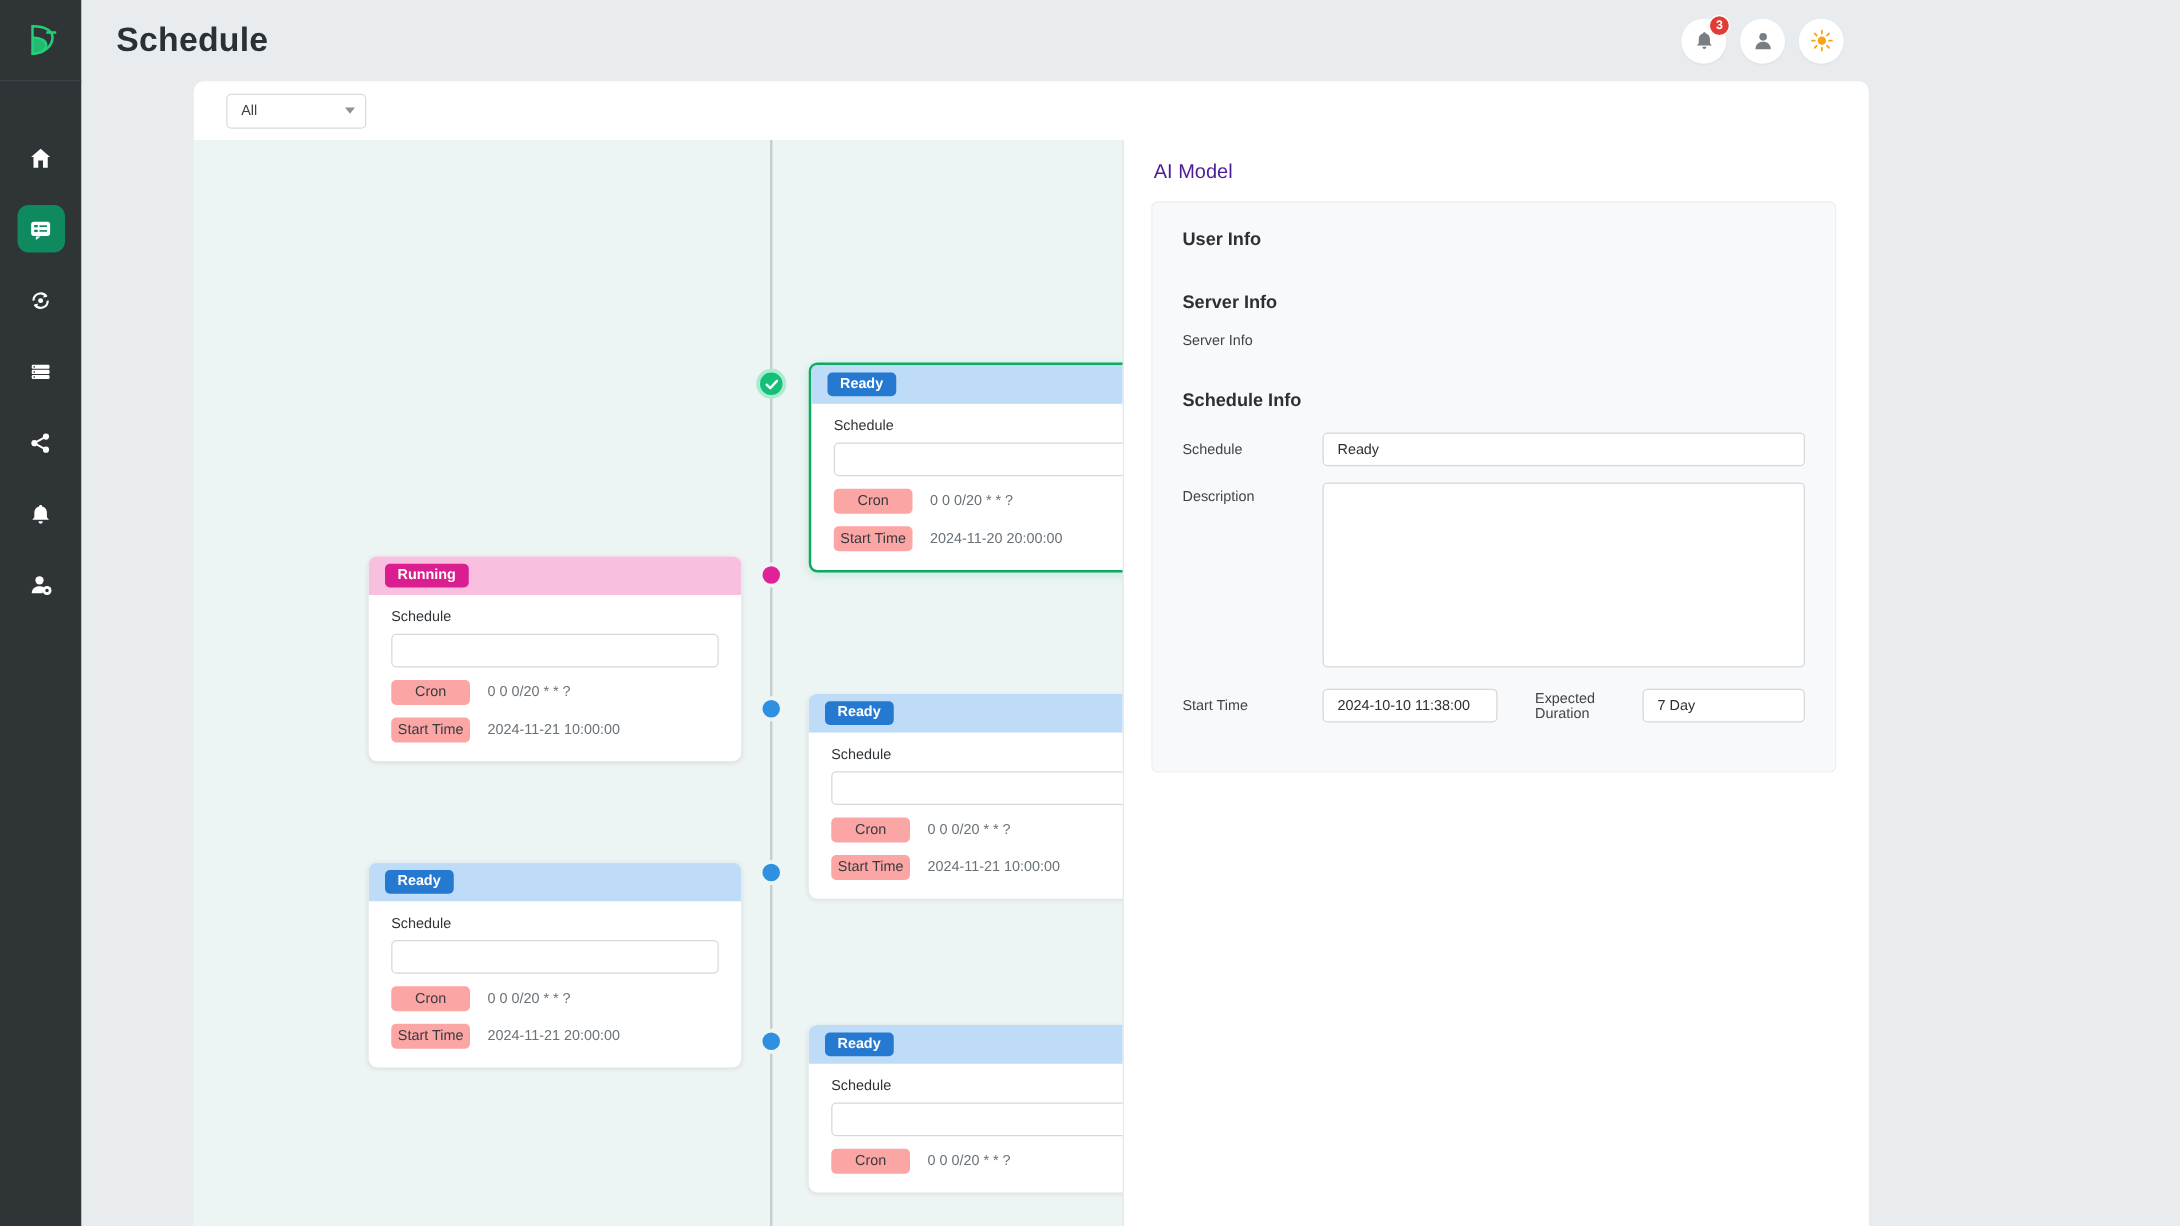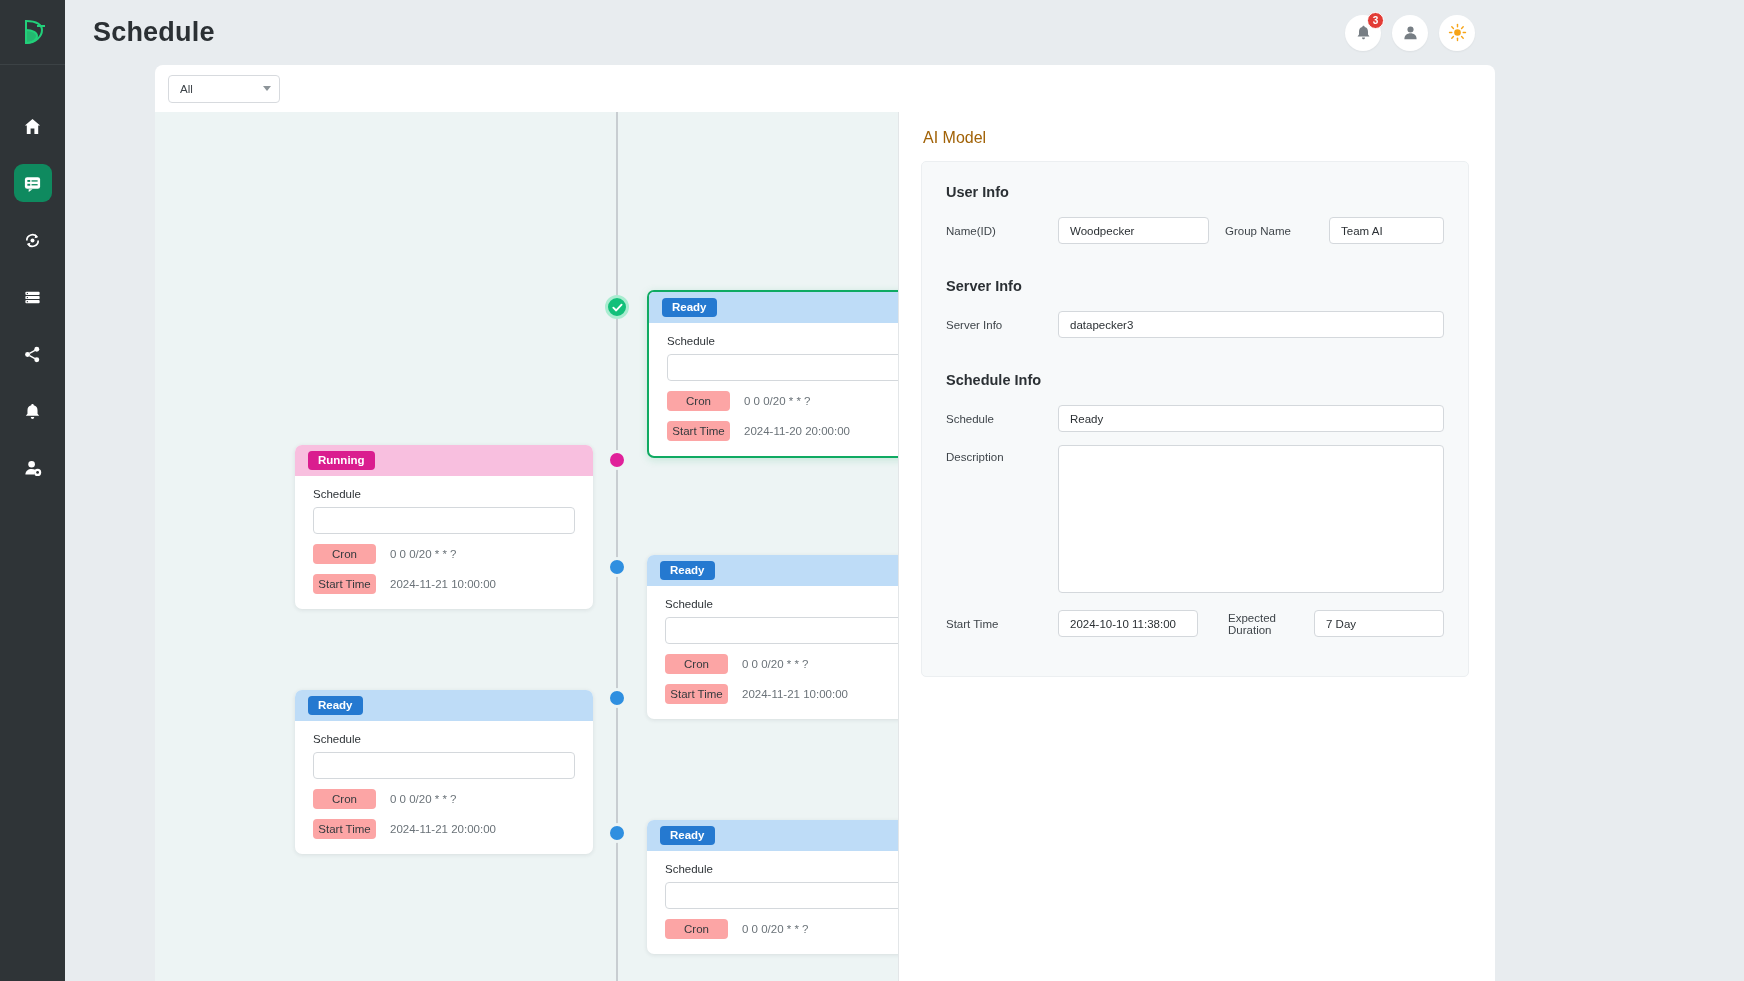--- a/index.html
+++ b/index.html
@@ -76,21 +76,21 @@
     display: flex; align-items: center; justify-content: center;
     font-size: 13.5px; color: #42484d; letter-spacing: .4px;
     cursor: pointer; position: relative;
   }
   .tab.active { color: #1d2124; font-weight: normal; }
   .tab.active::after {
     content: ""; position: absolute; left: 0; right: 0; bottom: -1px;
     height: 3px; background: #00b87c;
   }
 
-  .filter-row { height: 47px; min-height: 47px; display: flex; align-items: center; padding-left: 13px; }
+  .filter-row { height: 47px; min-height: 47px; display: flex; align-items: center; padding-left: 26px; }
   .select-box {
     width: 112px; height: 28px;
     border: 1px solid #d7dade; border-radius: 4px;
     background: #fff;
     display: flex; align-items: center; justify-content: space-between;
     padding: 0 8px 0 11px;
     font-size: 11.5px; color: #3d4348; cursor: pointer;
   }
   .caret { width: 0; height: 0; border-left: 4px solid transparent; border-right: 4px solid transparent; border-top: 5px solid #8d9499; }
 
@@ -160,21 +160,21 @@
   }
   .kv-val { font-size: 11.5px; color: #6a7278; margin-left: 14px; }
 
   
   .detail-pane {
     flex: 1; background: #fff;
     padding: 17px 26px 0 22px;
     overflow: hidden;
     min-width: 0;
   }
-  .detail-title { font-size: 16px; color: #a16207; margin: 0 0 14px 2px; }
+  .detail-title { font-size: 16px; color: #4c1d95; margin: 0 0 14px 2px; }
   .panel {
     background: #f7f9fa; border: 1px solid #eceff1; border-radius: 5px;
     padding: 22px 24px 26px 24px;
   }
   .section-title { font-size: 14.5px; font-weight: bold; color: #2b3034; margin-bottom: 17px; }
   .section-title.gap { margin-top: 34px; }
   .form-row { display: flex; align-items: center; margin-bottom: 13px; }
   .f-label { font-size: 11.5px; color: #3f454a; }
   .f-input {
     border: 1px solid #d4d8dc; border-radius: 4px; background: #fff;
@@ -421,31 +421,24 @@
           </div>
 
         </div>
 
         <div class="detail-pane">
           <div class="detail-title">AI Model</div>
 
           <div class="panel">
 
             <div class="section-title">User Info</div>
-            <div class="form-row">
-              <span class="f-label w-lab-s">Name(ID)</span>
-              <span class="f-input f-in-name">Woodpecker</span>
-              <span class="f-label lab-group">Group Name</span>
-              <span class="f-input f-in-group">Team AI</span>
-            </div>
 
             <div class="section-title gap">Server Info</div>
             <div class="form-row">
               <span class="f-label w-lab-s">Server Info</span>
-              <span class="f-input f-in-wide">datapecker3</span>
             </div>
 
             <div class="section-title gap">Schedule Info</div>
             <div class="form-row">
               <span class="f-label w-lab-m">Schedule</span>
               <span class="f-input f-in-wide">Ready</span>
             </div>
             <div class="form-row align-top">
               <span class="f-label w-lab-m">Description</span>
               <span class="f-textarea f-in-wide"></span>

